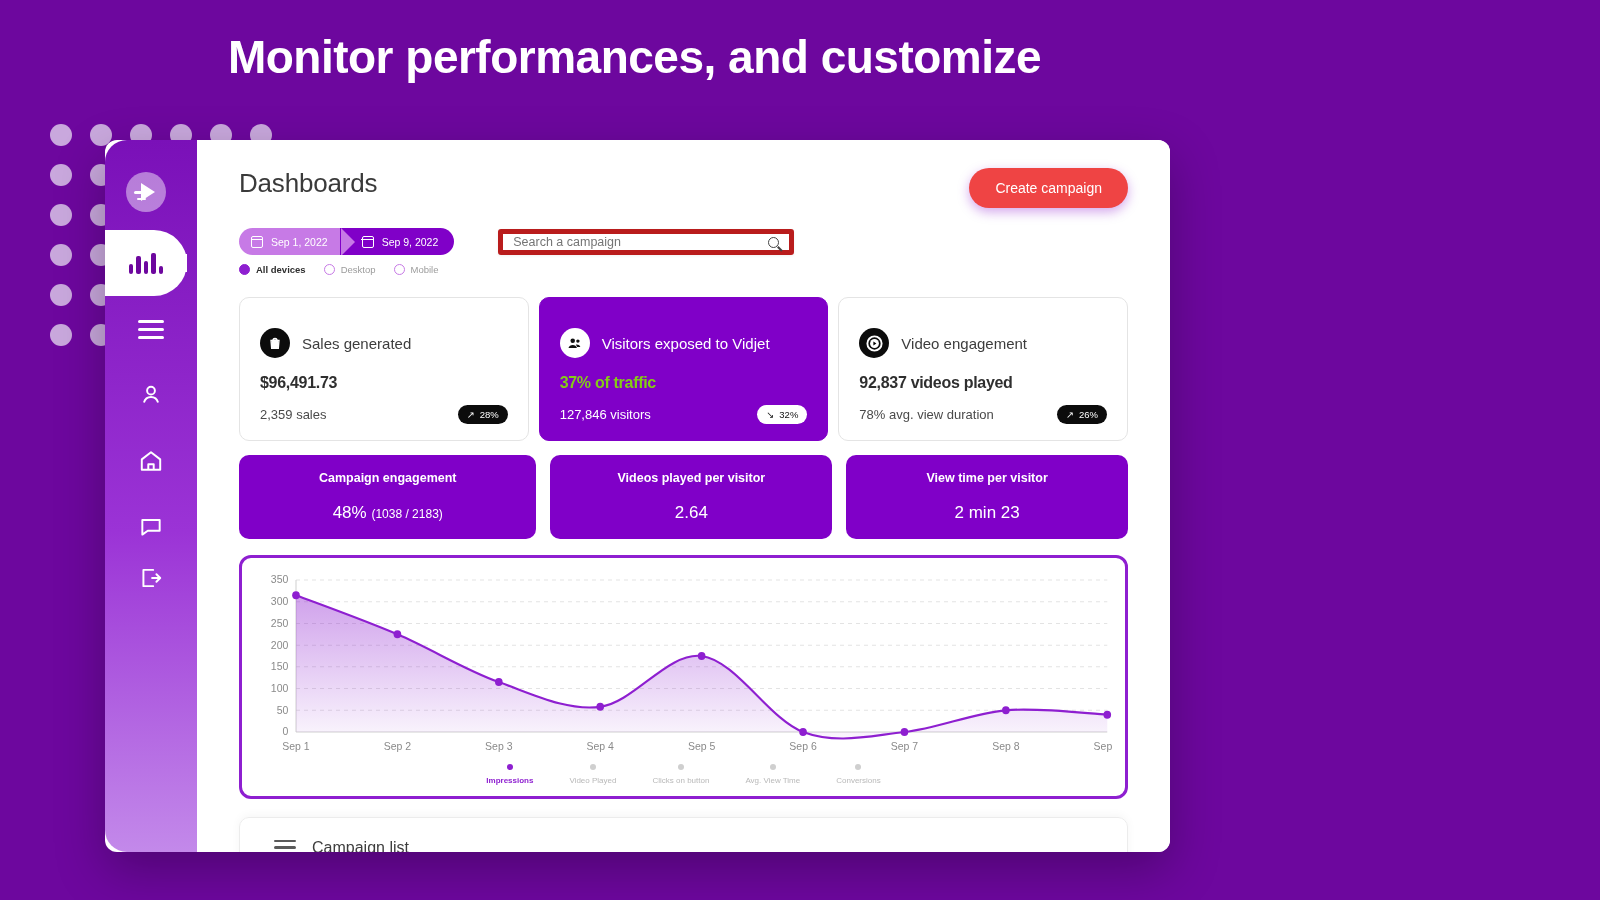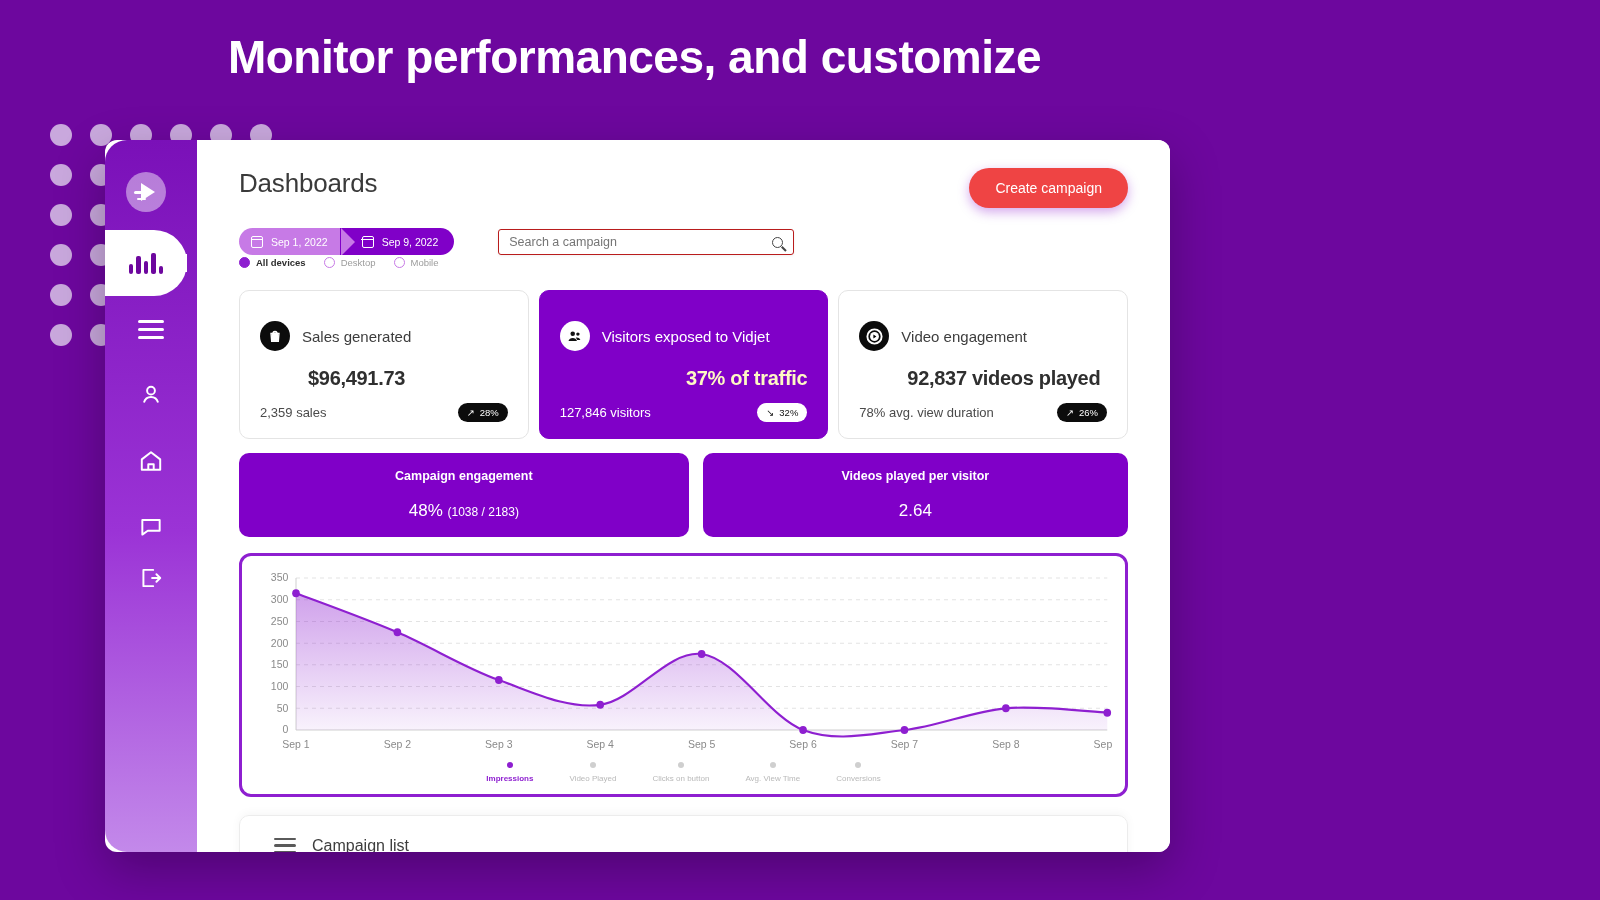--- a/index.html
+++ b/index.html
@@ -117,53 +117,53 @@
     content:""; position:absolute; left:102px; top:0;
     border-top:14px solid transparent; border-bottom:14px solid transparent;
     border-left:14px solid #c77ae6; z-index:2;
   }
   .cal {
     width:12px;height:12px;border:1.4px solid #fff;border-radius:2px;position:relative;flex:none;
   }
   .cal::before{content:"";position:absolute;left:-1.4px;right:-1.4px;top:2px;height:1.4px;background:#fff;}
 
   .search-box {
-    width:296px;height:26px;border:1px solid #b91c1c;border-radius:3px;
+    width:296px;height:26px;border:5px solid #b91c1c;border-radius:3px;
     display:flex;align-items:center;padding:0 10px;background:#fff;
     box-shadow:0 1px 3px rgba(0,0,0,.06);
   }
   .search-box input {
     border:none;outline:none;flex:1;font-size:12.5px;color:#8d8d8d;font-family:inherit;background:transparent;
   }
   .mag { width:11px;height:11px;border:1.6px solid #444;border-radius:50%;position:relative;flex:none; }
   .mag::after{content:"";position:absolute;right:-5px;bottom:-3px;width:6px;height:1.6px;background:#444;transform:rotate(45deg);}
 
-  .devices { display:flex; gap:18px; margin-top:2px; }
+  .devices { display:flex; gap:18px; margin-top:9px; }
   .dev { display:flex; align-items:center; gap:6px; font-size:9.5px; color:#9c9c9c; }
   .dev.sel { color:#2e2e2e; font-weight:bold; }
   .radio { width:11px;height:11px;border-radius:50%;border:1.6px solid #c77ae6; }
   .dev.sel .radio { background:#8e1fd0; border-color:#8e1fd0; }
 
   
   .kpis { display:flex; gap:10px; margin-top:22px; }
   .kpi {
     flex:1; border:1px solid #e4e4e4; border-radius:10px;
     padding:30px 20px 16px 20px; background:#fff; position:relative;
   }
   .kpi.accent { background:#8000c8; border-color:#8000c8; }
   .kpi-head { display:flex; align-items:center; gap:12px; }
   .kpi-ico {
     width:30px;height:30px;border-radius:50%;background:#0c0c0c;
     display:flex;align-items:center;justify-content:center;flex:none;
   }
   .kpi.accent .kpi-ico { background:#ffffff; }
   .kpi-title { font-size:15px; color:#3d3d3d; }
   .kpi.accent .kpi-title { color:#ffffff; }
-  .kpi-value { font-size:20px; font-weight:bold; color:#2f2f2f; margin-top:16px; letter-spacing:-.3px;margin-left:48px; }
-  .kpi.accent .kpi-value { color:#fef9c3;text-align:right; }
+  .kpi-value { font-size:16px; font-weight:bold; color:#2f2f2f; margin-top:16px; letter-spacing:-.3px; }
+  .kpi.accent .kpi-value { color:#84cc16; }
   .kpi-foot { display:flex; align-items:center; justify-content:space-between; margin-top:13px; }
   .kpi-sub { font-size:13px; color:#4a4a4a; }
   .kpi.accent .kpi-sub { color:#ffffff; }
   .chip {
     background:#0c0c0c;color:#fff;border-radius:11px;
     font-size:9.5px;padding:4px 9px;display:flex;align-items:center;gap:5px;
   }
   .kpi.accent .chip { background:#ffffff; color:#111; }
 
   
@@ -415,20 +415,24 @@
       <div class="stat wide">
         <div class="stat-label">Campaign engagement</div>
         <div class="stat-value">
           <span>48%</span>
           <span class="paren">(1038 / 2183)</span>
         </div>
       </div>
       <div class="stat">
         <div class="stat-label">Videos played per visitor</div>
         <div class="stat-value"><span>2.64</span></div>
+      </div>
+      <div class="stat">
+        <div class="stat-label">View time per visitor</div>
+        <div class="stat-value"><span>2 min 23</span></div>
       </div>
     </div>
 
     <div class="chart-card">
       <svg class="chart-svg" viewBox="0 0 900 190" preserveAspectRatio="none">
         <defs>
           <linearGradient id="areaFill" x1="0" y1="0" x2="0" y2="1">
             <stop offset="0%" stop-color="#8e1fd0" stop-opacity="0.42"></stop>
             <stop offset="100%" stop-color="#8e1fd0" stop-opacity="0.04"></stop>
           </linearGradient>

